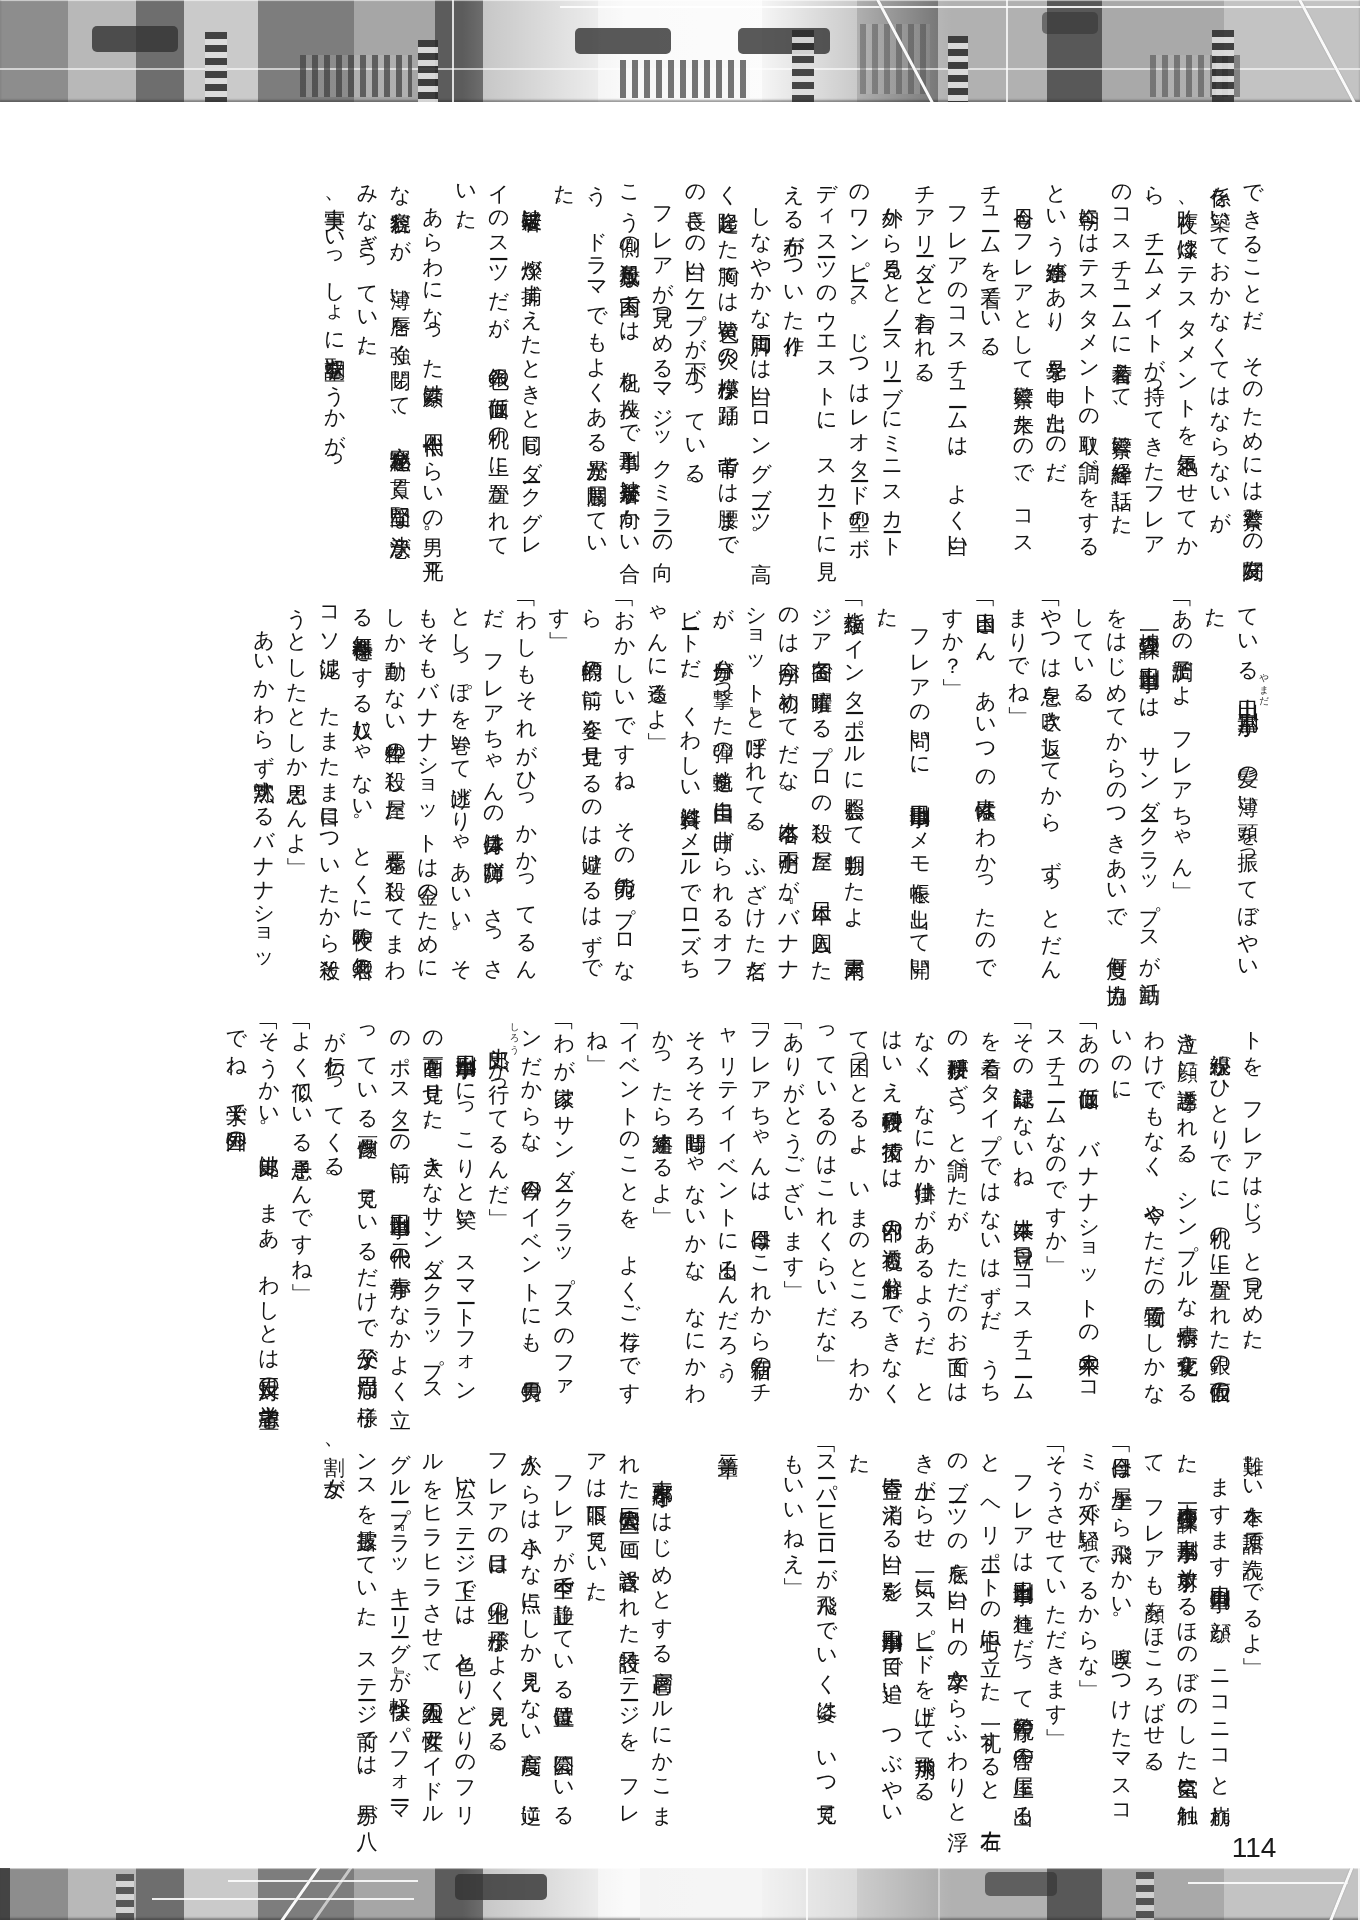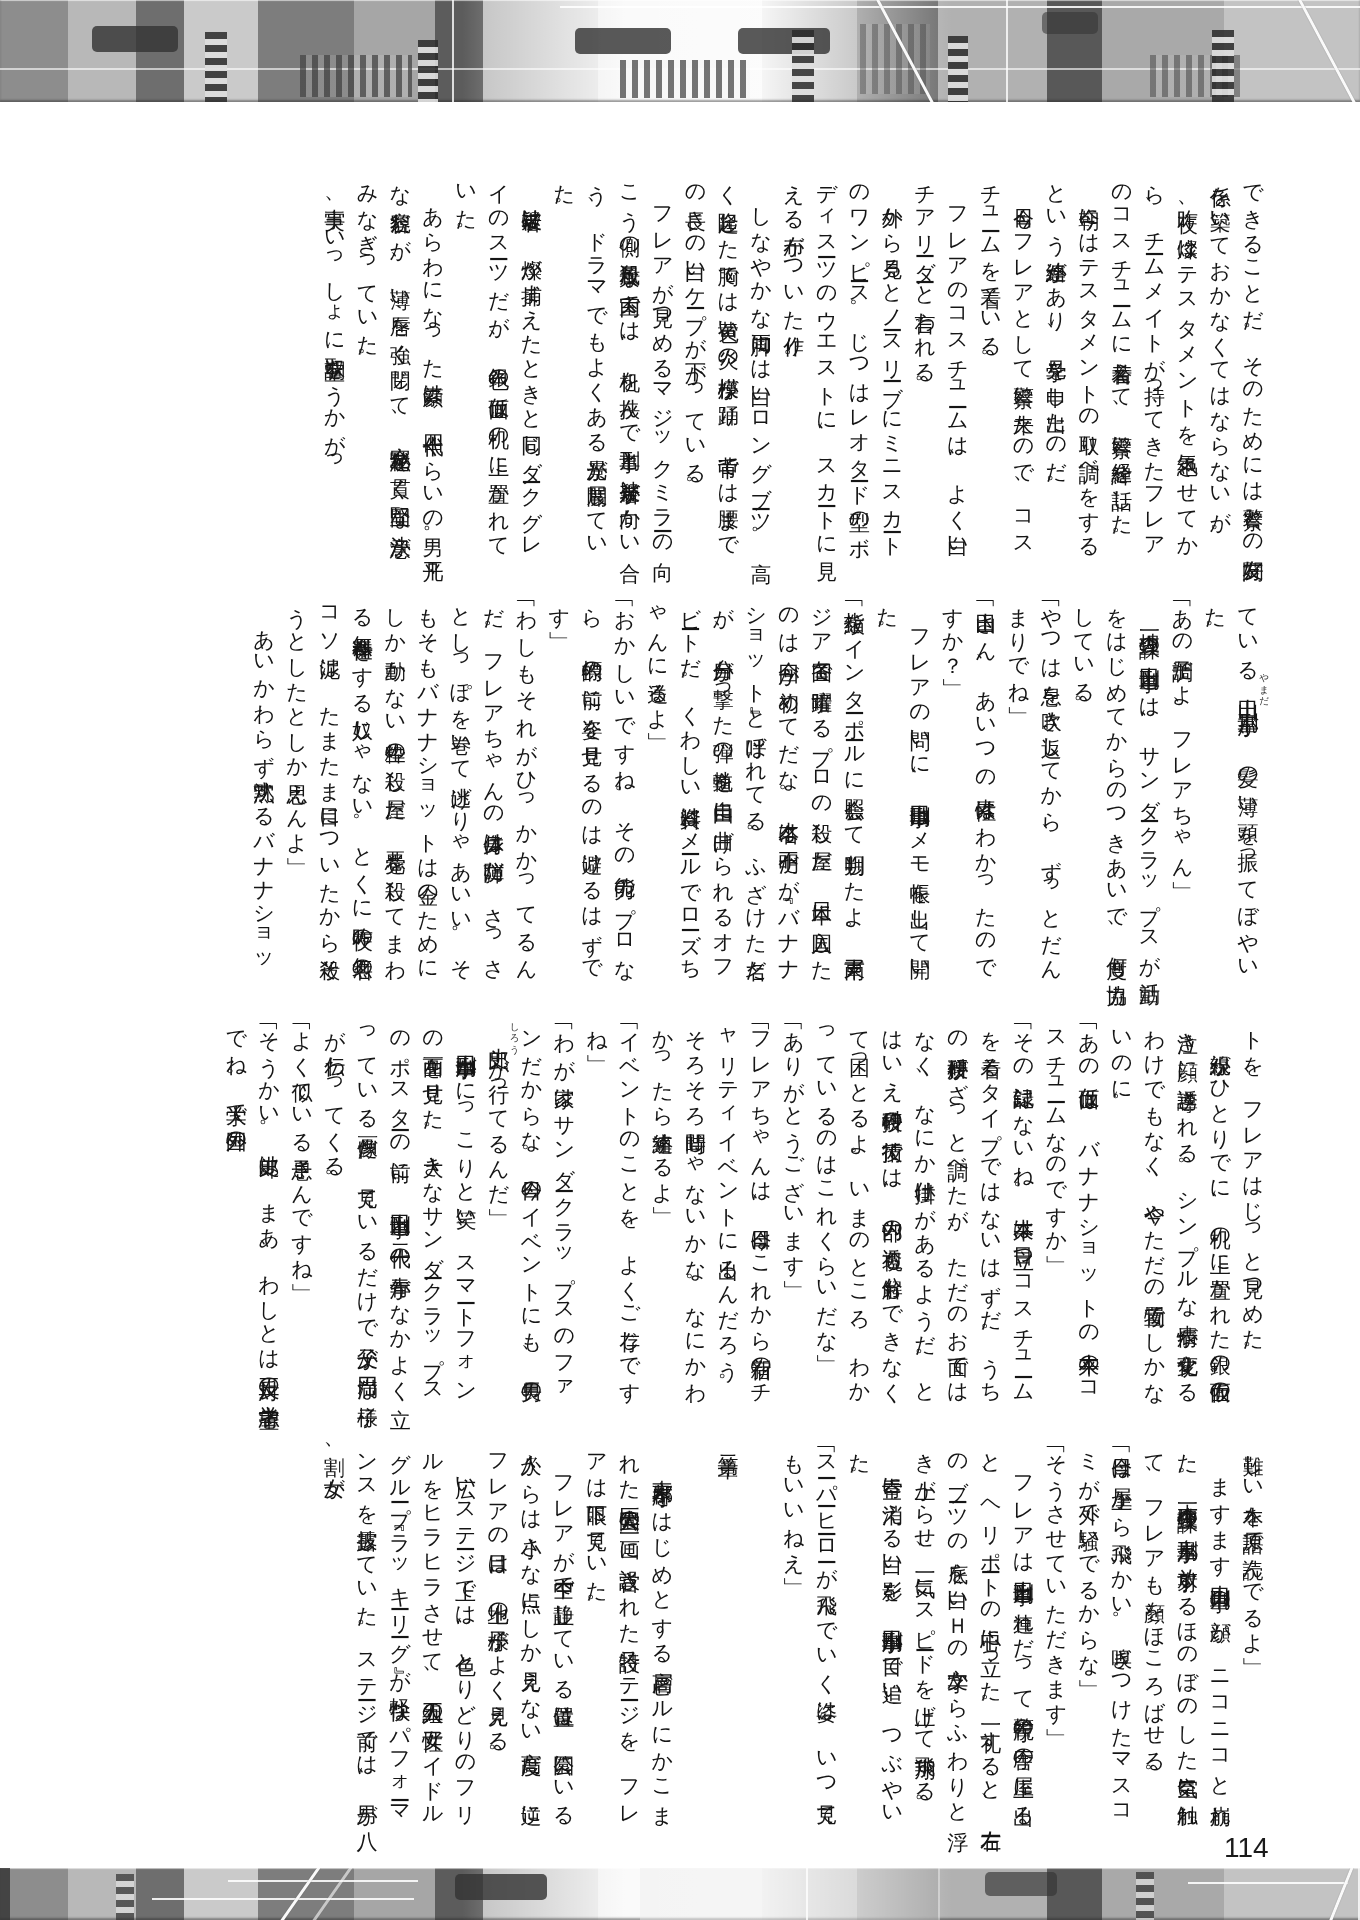--- a/index.html
+++ b/index.html
@@ -66,21 +66,21 @@
     margin-block-start: 33px; 
     margin-block-end: 33px;   
   }
   ruby { ruby-align: center; }
   ruby rt { font-size: 9.5px; letter-spacing: 0; color: #2a2a2a; }
 
   
   .page-number {
     position: absolute;
     left: 1224px; top: 1832px; width: 60px;
-    text-align: left;
+    text-align: center;
     font-family: "Liberation Sans", sans-serif;
     font-size: 28px;
     color: #1a1a1a;
   }
 </style>
 </head>
 <body>
 
 <div class="band band-top">
   <i class="hline" style="top:6px;  left:560px; width:800px;"></i>

